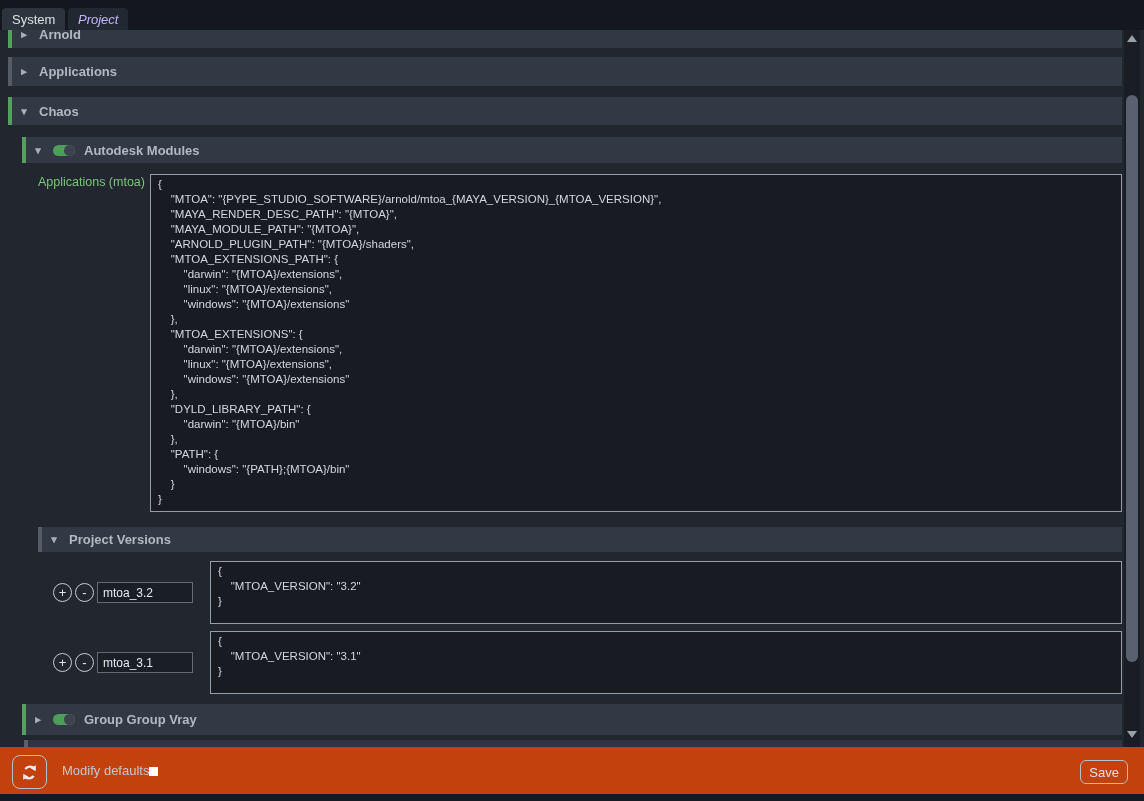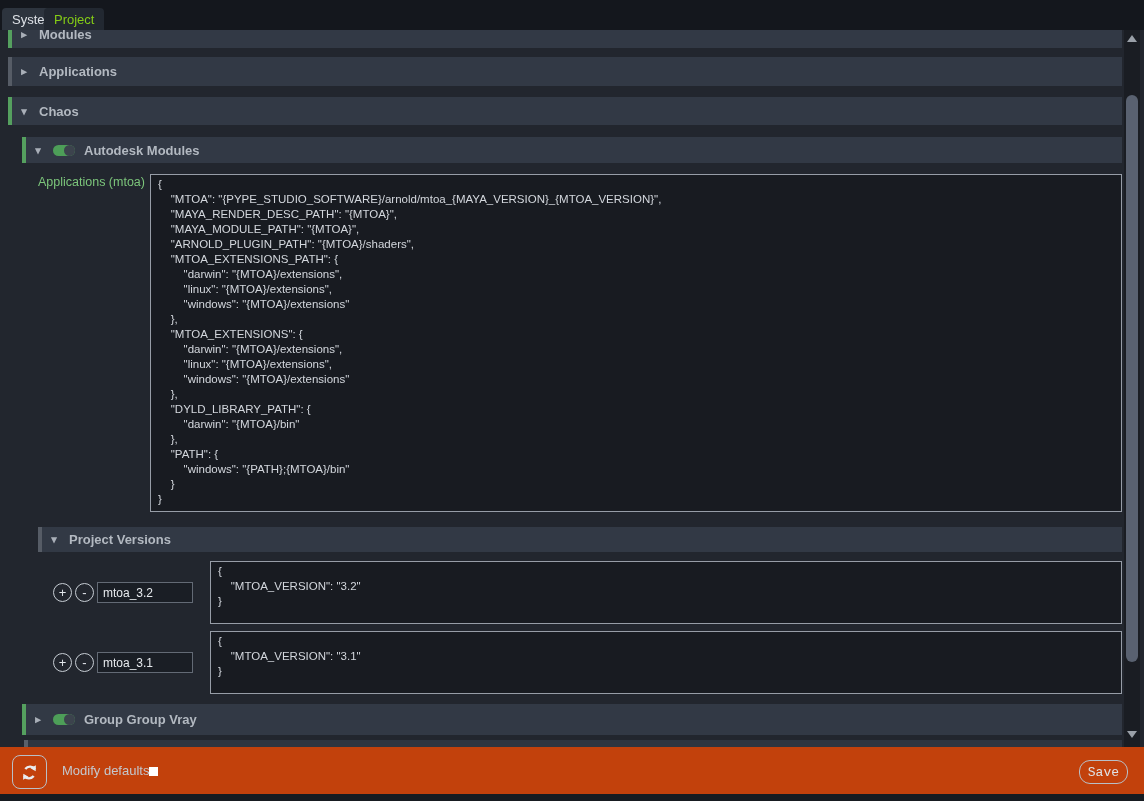--- a/index.html
+++ b/index.html
@@ -9,21 +9,21 @@
     background:#14171d; font-family:"Liberation Sans", sans-serif;
   }
   
   .tabbar { position:absolute; top:0; left:0; right:0; height:30px; background:#14171d; }
   .tab {
     position:absolute; bottom:0; height:22px; padding:0 10px;
     border-radius:4px 4px 0 0; font-size:13px; color:#dde1e6;
     display:flex; align-items:center; cursor:default;
   }
   .tab-system  { left:2px;  background:#2d343e; }
-  .tab-project { left:44px; background:#222831; color:#84cc16; }
+  .tab-project { left:68px; background:#222831; color:#c4b5fd;font-style:italic; }
   
   .scroll { position:absolute; top:30px; left:0; width:1144px; height:717px; background:#22262e; overflow:hidden; }
   .content { position:absolute; left:8px; top:0; width:1114px; height:717px; }
   .hdr {
     position:absolute; background:#323945; display:flex; align-items:center; gap:9px;
     padding-left:6px; font-weight:bold; font-size:13px; color:#b3b9c1;
   }
   .hdr .arrow { font-size:11px; color:#a9afb8; width:12px; text-align:center; }
   .bl-green { border-left:4px solid #55a05f; }
   .bl-gray  { border-left:4px solid #565c66; }
@@ -70,39 +70,39 @@
   .sb-thumb { position:absolute; top:65px; left:2px; width:12px; height:567px; background:#596170; border-radius:6px; }
   
   .footer { position:absolute; top:747px; left:0; width:1144px; height:54px;
             background:#c2410c; border-bottom:7px solid #171b21; }
   .refresh-btn { position:absolute; left:12px; top:8px; width:35px; height:34px;
             border:1px solid #b9bfc7; border-radius:8px; background:transparent;
             display:flex; align-items:center; justify-content:center; cursor:default; }
   .modify-label { position:absolute; left:62px; top:16px; font-size:13px; color:#c3c8cf; }
   .checkbox { position:absolute; left:149px; top:20px; width:9px; height:9px; background:#ffffff; }
   .save-btn { position:absolute; right:16px; top:13px; height:24px; padding:0 8px;
-            border:1px solid #b9bfc7; border-radius:11px; background:transparent;
-            color:#dfe3e8; font-size:13px; display:flex; align-items:center; cursor:default;font-family:Liberation Mono, monospace; }
+            border:1px solid #b9bfc7; border-radius:6px; background:transparent;
+            color:#dfe3e8; font-size:13px; display:flex; align-items:center; cursor:default; }
 </style>
 </head>
 <body>
 
 <div class="screen">
 
   <div class="tabbar">
     <div class="tab tab-system">System</div>
     <div class="tab tab-project">Project</div>
   </div>
 
   <div class="scroll">
     <div class="content">
 
       <div id="hdr-modules" class="hdr bl-green">
         <span class="arrow">▸</span>
-        <span>Modules</span>
+        <span>Arnold</span>
       </div>
 
       <div id="hdr-applications" class="hdr bl-gray">
         <span class="arrow">▸</span>
         <span>Applications</span>
       </div>
 
       <div id="hdr-tools" class="hdr bl-green">
         <span class="arrow">▾</span>
         <span>Chaos</span>

